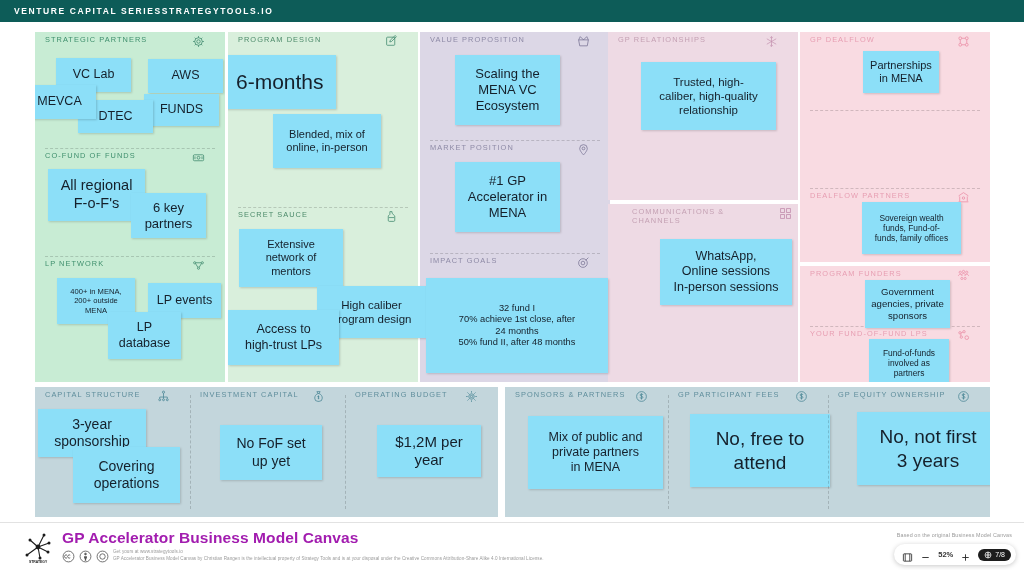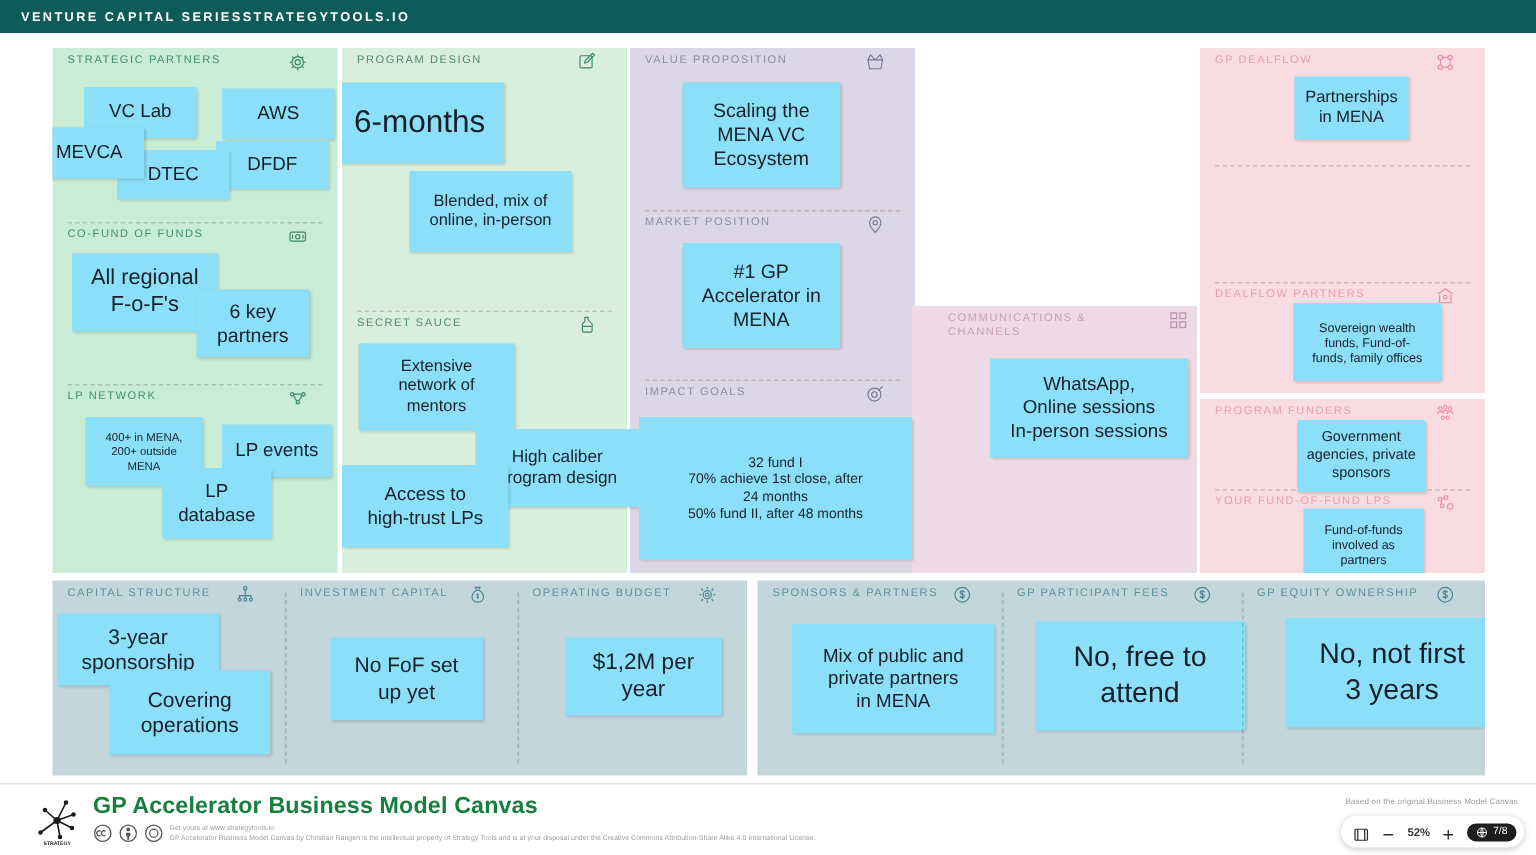--- a/index.html
+++ b/index.html
@@ -57,21 +57,21 @@
     white-space: pre-line;
   }
 
   
   .footer {
     position: absolute; left: 0; top: 522px; width: 1024px; height: 48px;
     background: #ffffff; border-top: 1px solid #e2e2e2;
   }
   .footer-title {
     position: absolute; left: 62px; top: 6px;
-    font-size: 15.5px; font-weight: bold; color: #15803d; letter-spacing: .1px;
+    font-size: 15.5px; font-weight: bold; color: #a21caf; letter-spacing: .1px;
   }
   .logo { position: absolute; left: 18px; top: 5px; width: 40px; height: 38px; }
   .cc-row { position: absolute; left: 62px; top: 26px; display: flex; align-items: center; gap: 4px; }
   .cc { width: 13px; height: 13px; }
   .legal { position: absolute; left: 113px; top: 25px; }
   .legal div { font-size: 4.6px; color: #9b9b9b; line-height: 7.2px; letter-spacing: .05px; }
   .based {
     position: absolute; right: 12px; top: 9px;
     font-size: 5.4px; color: #9b9b9b; letter-spacing: .12px;
   }
@@ -107,21 +107,21 @@
           <span class="ico">
             <svg viewBox="0 0 24 24" fill="none" stroke="#2f7d62" stroke-width="1.4">
                 <circle cx="12" cy="12" r="7"></circle>
                 <circle cx="12" cy="12" r="3.2"></circle>
                 <path d="M12 2v3M12 19v3M2 12h3M19 12h3M5 5l2 2M17 17l2 2M19 5l-2 2M7 17l-2 2"></path>
               </svg>
           </span>
         </div>
         <div class="note" style="left:21px;top:26px;width:75px;height:34px;font-size:12.5px;">VC Lab</div>
         <div class="note" style="left:113px;top:27px;width:75px;height:34px;font-size:12.5px;">AWS</div>
-        <div class="note" style="left:109px;top:62px;width:75px;height:32px;font-size:12.5px;">DFDF</div>
+        <div class="note" style="left:109px;top:62px;width:75px;height:32px;font-size:12.5px;">FUNDS</div>
         <div class="note" style="left:43px;top:68px;width:75px;height:33px;font-size:12.5px;">DTEC</div>
         <div class="note" style="left:-12px;top:53px;width:73px;height:34px;font-size:12.5px;">MEVCA</div>
       </div>
       <div class="dash-h" style="left:10px;top:116px;width:170px;"></div>
 
       <div class="sect" style="left:0;top:116px;width:190px;height:108px;">
         <div class="sect-head">
           <div class="sect-title" style="color:#3f8f6d;">CO-FUND OF FUNDS</div>
           <span class="ico">
             <svg viewBox="0 0 24 24" fill="none" stroke="#2f7d62" stroke-width="1.4">
@@ -241,20 +241,35 @@
               </svg>
           </span>
         </div>
       </div>
     </div>
     <div class="note" style="left:426px;top:256px;width:182px;height:95px;font-size:9.3px;z-index:6;">32 fund I
 70% achieve 1st close, after
 24 months
 50% fund II, after 48 months</div>
 
+    <div class="pane" style="left:608px;top:10px;width:190px;height:168px;background:#eedae4;">
+      <div class="sect" style="left:0;top:0;width:190px;height:168px;">
+        <div class="sect-head">
+          <div class="sect-title" style="color:#c4a0b3;">GP RELATIONSHIPS</div>
+          <span class="ico">
+            <svg viewBox="0 0 24 24" fill="none" stroke="#c08bab" stroke-width="1.3">
+                <path d="M12 2v20M3.3 7l17.4 10M3.3 17 20.7 7M12 6l-2.5-2.5M12 6l2.5-2.5M12 18l-2.5 2.5M12 18l2.5 2.5"></path>
+              </svg>
+          </span>
+        </div>
+        <div class="note" style="left:33px;top:30px;width:135px;height:68px;font-size:11.5px;">Trusted, high-
+caliber, high-quality
+relationship</div>
+      </div>
+    </div>
 
     <div class="pane" style="left:608px;top:182px;width:190px;height:178px;background:#eedae4;">
       <div class="sect" style="left:14px;top:0;width:190px;height:144px;">
         <div class="sect-head" style="align-items:flex-start;">
           <div class="sect-title" style="color:#c4a0b3;white-space:pre-line;">COMMUNICATIONS &amp;
 CHANNELS</div>
           <span class="ico">
             <svg viewBox="0 0 24 24" fill="none" stroke="#c08bab" stroke-width="1.6">
                 <rect x="3" y="3" width="7" height="7"></rect>
                 <rect x="14" y="3" width="7" height="7"></rect>

